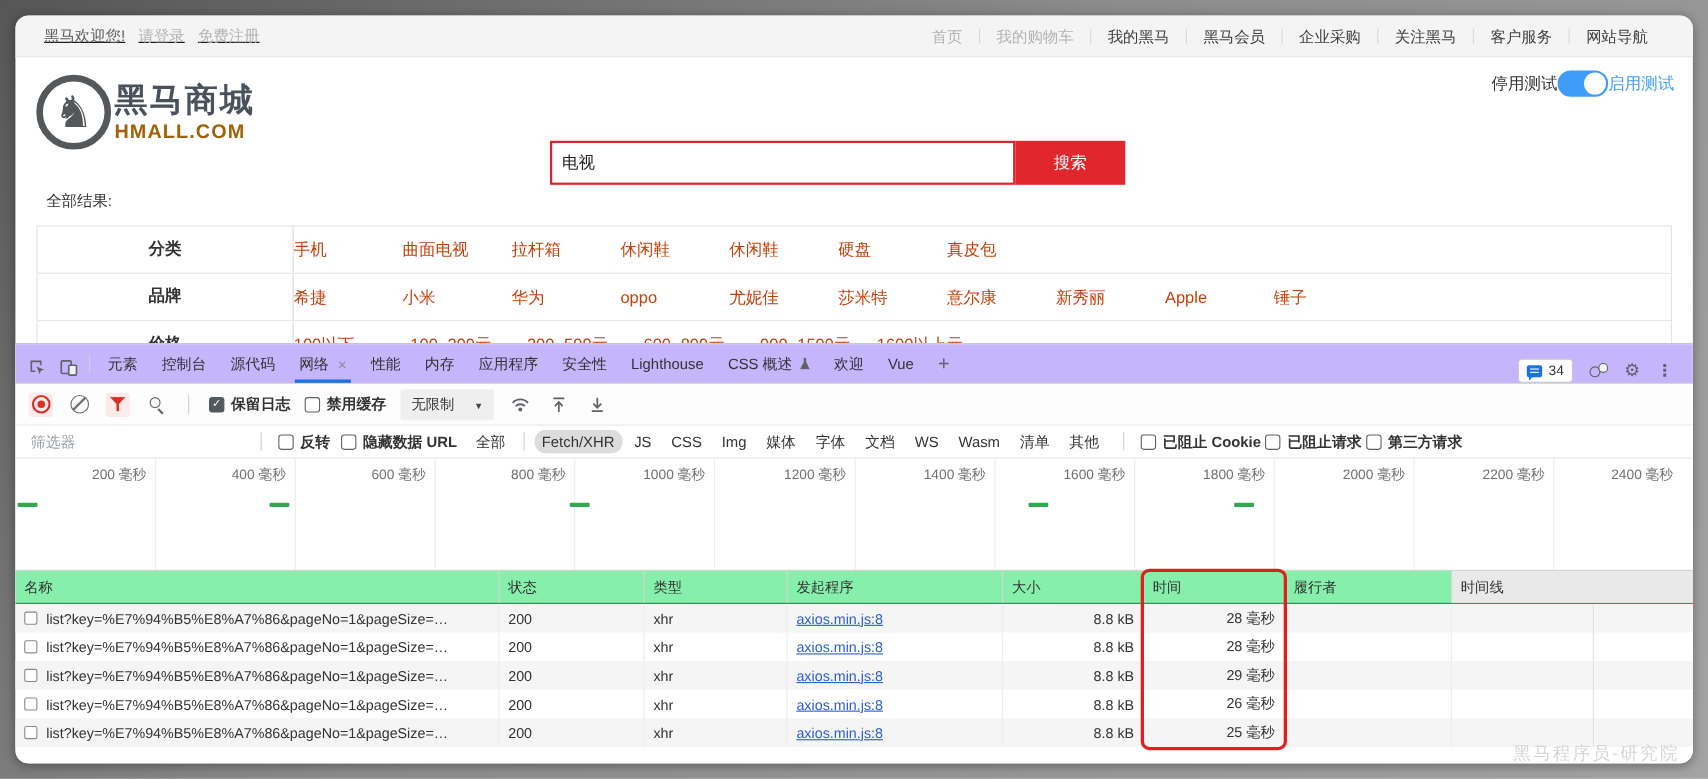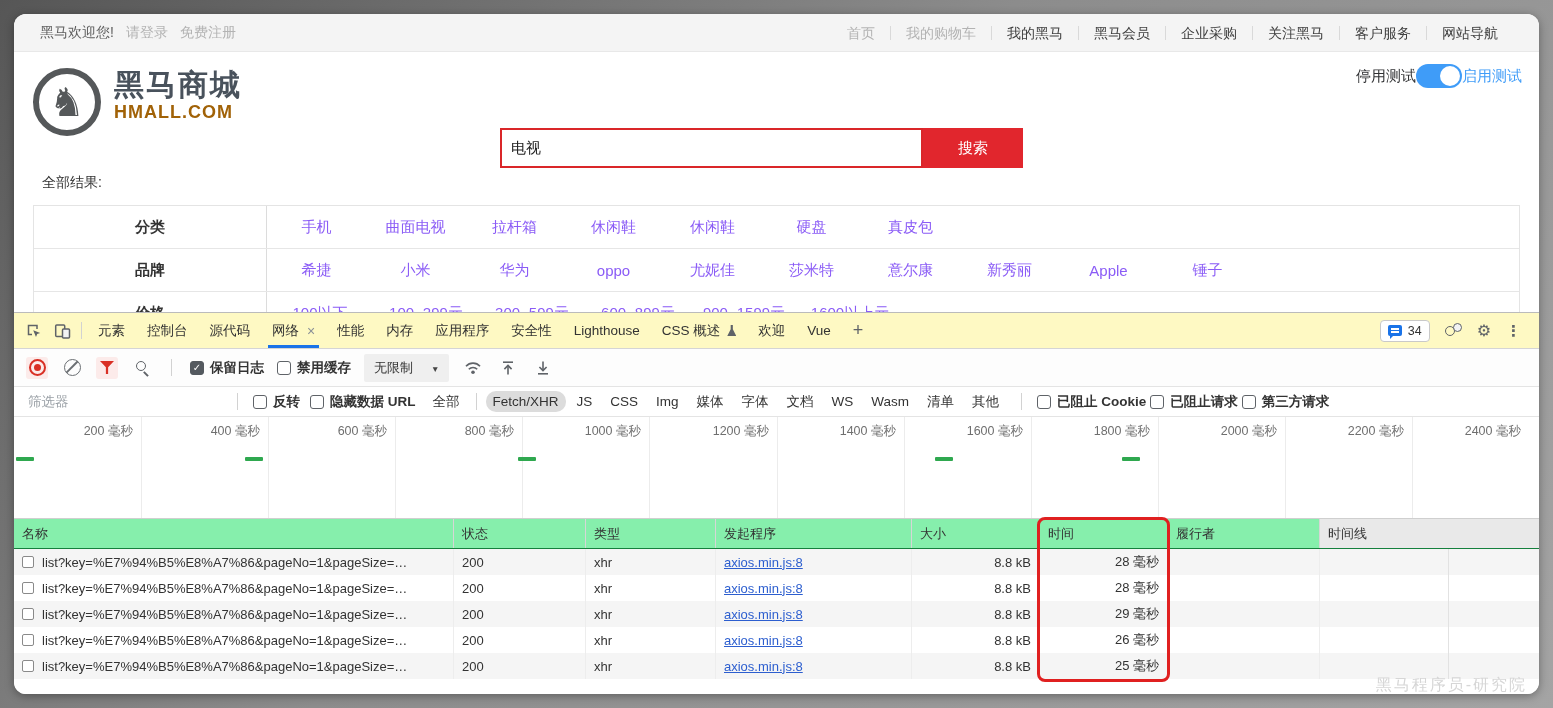--- a/index.html
+++ b/index.html
@@ -12,29 +12,29 @@
   .page{
     position:relative;width:1525px;height:680px;background:#fff;
     border-radius:12px;overflow:hidden;box-shadow:0 2px 10px rgba(0,0,0,.35);
   }
   
   .welcome-bar{
     position:absolute;top:0;left:0;right:0;height:38px;background:#f4f4f4;
     border-bottom:1px solid #e8e8e8;display:flex;align-items:center;
     padding:0 26px;font-size:14px;box-sizing:border-box;
   }
-  .wleft{display:flex;align-items:center;gap:12px;}
+  .wleft{display:flex;align-items:center;gap:12px;text-decoration:underline;}
   .wleft .dark{color:#5e5e5e;}
   .wleft a{color:#b3b3b3;text-decoration:none;}
   #topnav{margin-left:auto;display:flex;align-items:center;}
   .tnav{color:#404040;text-decoration:none;padding:0 15px;line-height:14px;}
   .tnav + .tnav{border-left:1px solid #d9d9d9;}
   .tnav.muted{color:#b3b3b3;}
   
-  .logo{position:absolute;left:19px;top:54px;display:flex;align-items:flex-start;gap:13px;}
+  .logo{position:absolute;left:19px;top:54px;display:flex;align-items:center;gap:3px;}
   .logo-circle{
     width:56px;height:56px;border-radius:50%;border:6px solid #55585a;color:#55585a;
     display:flex;align-items:center;justify-content:center;background:#fff;
   }
   .logo-circle::after{content:"♞";font-size:40px;line-height:1;}
   .logo-text{display:flex;flex-direction:column;line-height:1.1;}
   .brand{font-size:30px;font-weight:bold;color:#49525c;letter-spacing:2px;}
   .domain{font-size:18px;font-weight:bold;color:#a16207;letter-spacing:1px;margin-top:2px;}
   .searchbar{position:absolute;left:486px;top:114px;display:flex;height:51px;}
   .search-input{
@@ -57,30 +57,30 @@
     position:absolute;left:19px;top:191px;width:1487px;background:#fff;
     border:1px solid #e4e4e4;box-sizing:border-box;
   }
   .ft-row{display:flex;align-items:stretch;height:42px;}
   .ft-row + .ft-row{border-top:1px solid #e6e6e6;}
   .ft-label{
     width:233px;flex:none;text-align:center;line-height:42px;font-weight:bold;
     font-size:15px;color:#333;border-right:1px solid #dcdcdc;box-sizing:border-box;
   }
   .ft-items{display:flex;align-items:center;}
-  .ft-item{width:99px;text-align:center;font-size:15px;color:#8b5cf6;cursor:pointer;}
+  .ft-item{width:99px;font-size:15px;color:#c2410c;cursor:pointer;}
   .ft-row.price .ft-item{width:106px;}
   
   .devtools{
     position:absolute;left:0;top:298px;width:1525px;height:382px;background:#fff;
     border-top:1px solid #bbb;z-index:10;font-size:13px;color:#333;box-sizing:border-box;
   }
   .dt-tabbar{
-    height:36px;background:#fef9c3;border-bottom:1px solid #d5d5d5;
-    display:flex;align-items:center;padding:0 6px;box-sizing:border-box;
+    height:36px;background:#c4b5fd;border-bottom:1px solid #d5d5d5;
+    display:flex;align-items:flex-end;padding:0 6px;box-sizing:border-box;
   }
   .icon-btn{width:28px;height:28px;display:flex;align-items:center;justify-content:center;color:#5f6368;flex:none;}
   .vdiv{width:1px;height:17px;background:#d2d2d2;margin:0 5px;flex:none;align-self:center;}
   #dt-tabs{display:flex;height:100%;align-items:stretch;}
   .dt-tab{
     position:relative;display:flex;align-items:center;padding:0 11px;
     font-size:13.5px;color:#333;cursor:pointer;white-space:nowrap;
   }
   .dt-tab.active::after{content:"";position:absolute;left:7px;right:7px;bottom:0;height:3px;background:#1a73e8;}
   .tab-close{color:#8a9096;margin-left:8px;}

